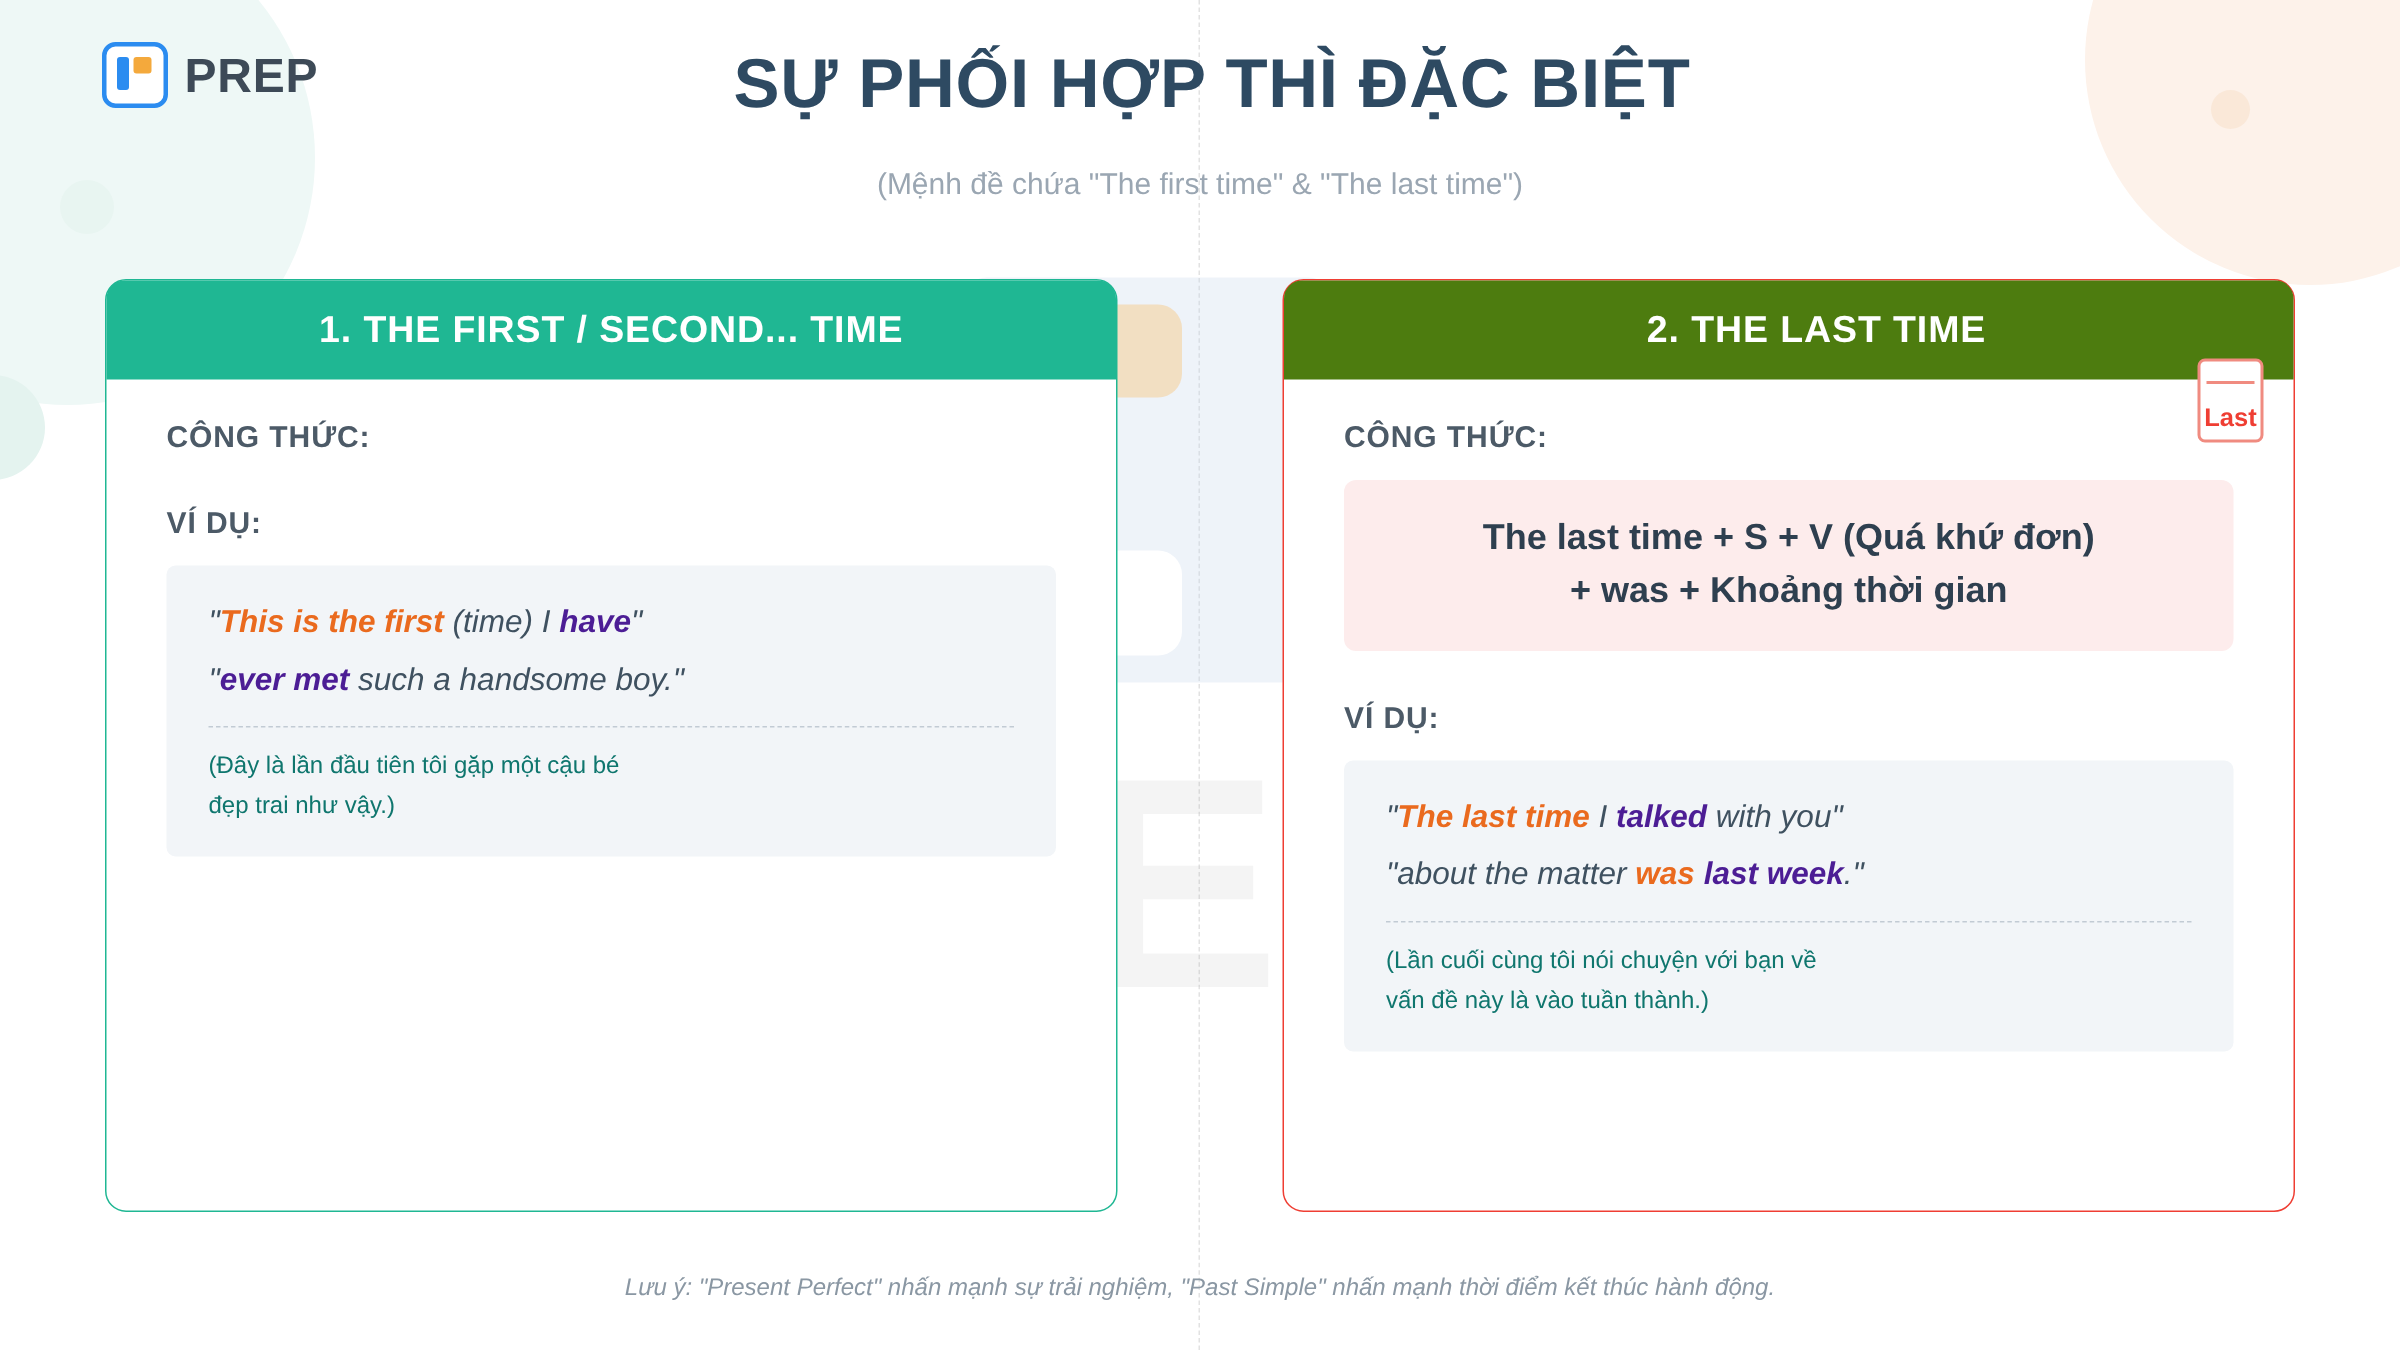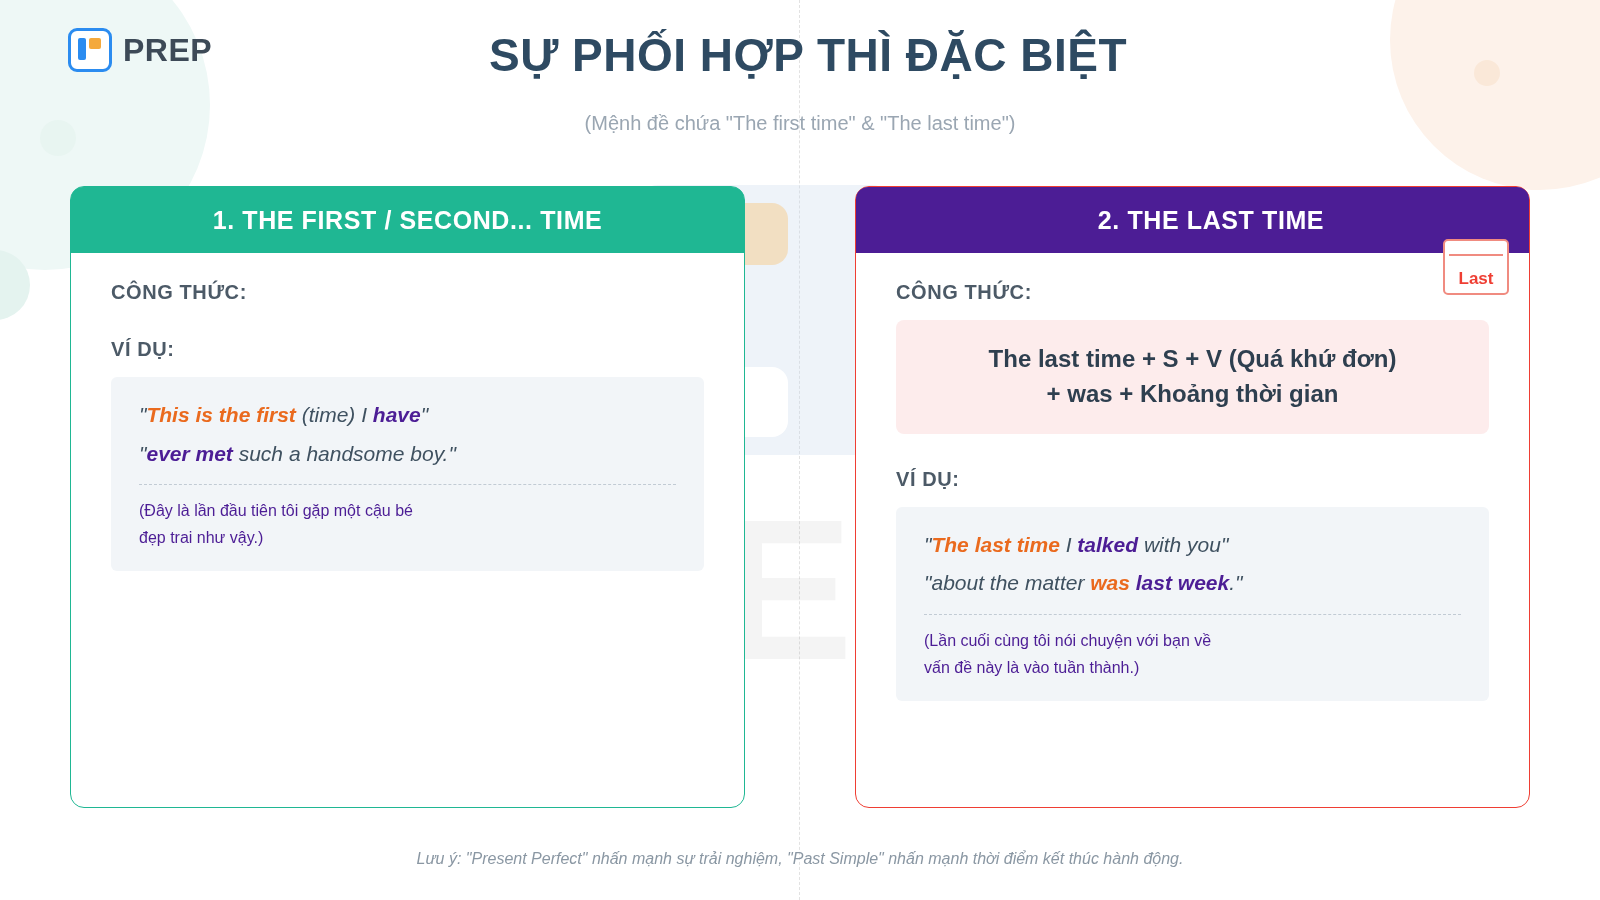--- a/index.html
+++ b/index.html
@@ -145,21 +145,21 @@
     border-radius: 12px 12px 0 0;
     display: flex;
     align-items: center;
     justify-content: center;
     color: #fff;
     font-size: 25px;
     font-weight: bold;
     letter-spacing: 0.6px;
   }
   .head-green { background: #1fb793; }
-  .head-red   { background: #4c1d95; padding-left: 37px; }
+  .head-red   { background: #4d7c0f; padding-left: 37px; }
 
   .card-body {
     padding: 28px 40px 0 40px;
     position: relative;
   }
   .section-label {
     font-size: 20px;
     font-weight: bold;
     color: #4c5a67;
     letter-spacing: 0.6px;
@@ -193,21 +193,21 @@
   }
   .ex-line b { font-style: italic; }
   .or { color: #ea6a1e; font-weight: bold; }
   .ob { color: #4c1d95; font-weight: bold; }
   .ex-div {
     border-top: 1px dashed #c2cbd4;
     margin: 14px 0 12px 0;
   }
   .ex-note {
     font-size: 16px;
-    color: #4c1d95;
+    color: #0f766e;
     line-height: 1.7;
   }
 
   
   .badge-1st {
     position: absolute;
     right: -28px;
     top: 48px;
     width: 84px;
     height: 84px;
@@ -218,21 +218,21 @@
     font-weight: bold;
     display: flex;
     align-items: center;
     justify-content: center;
     z-index: 5;
   }
   .badge-last {
     position: absolute;
     right: 20px;
     top: 52px;
-    width: 66px;
+    width: 44px;
     height: 56px;
     border: 2px solid #f08b80;
     border-radius: 5px;
     background: #fff;
     z-index: 5;
     box-sizing: border-box;
   }
   .badge-last:before {
     content: "";
     position: absolute;

